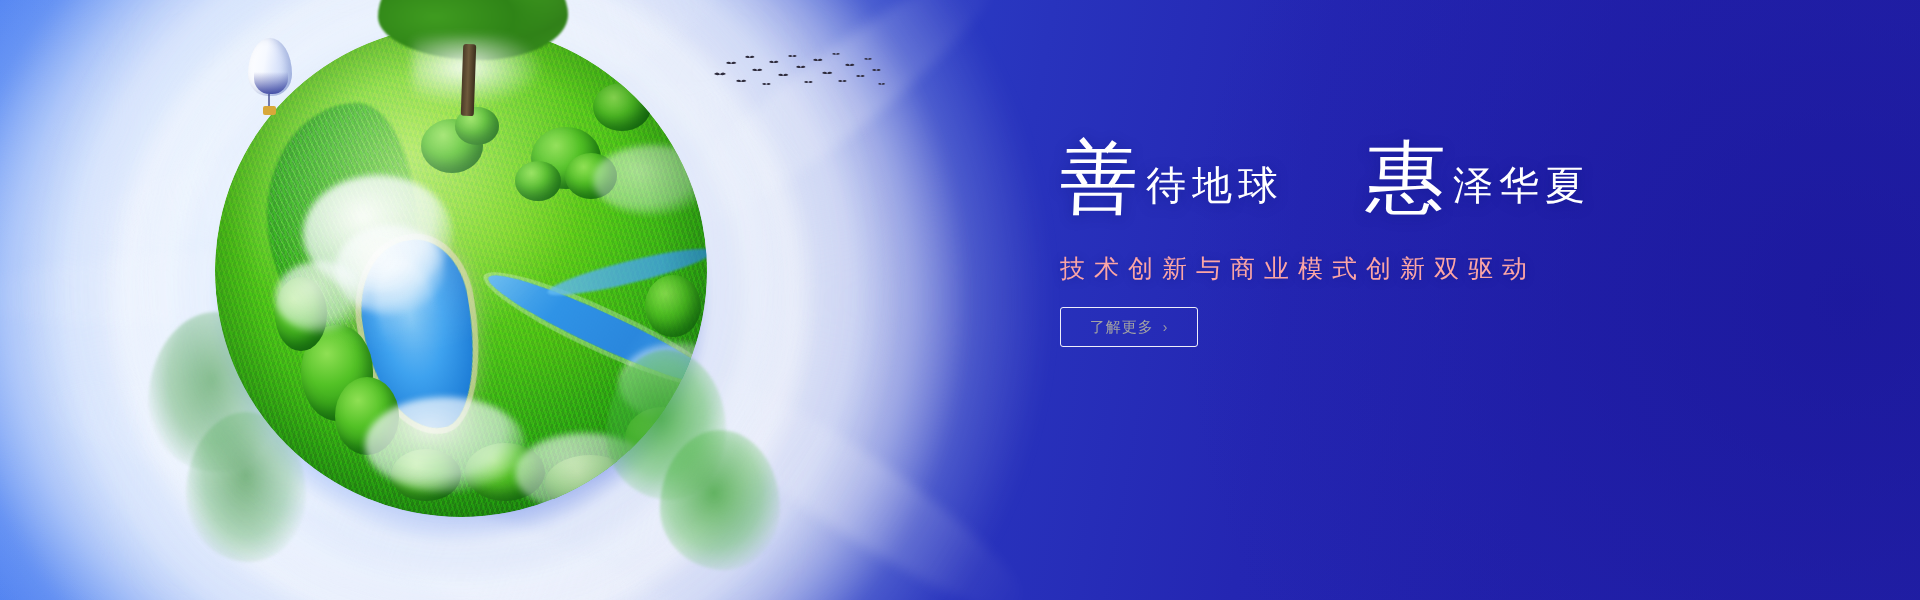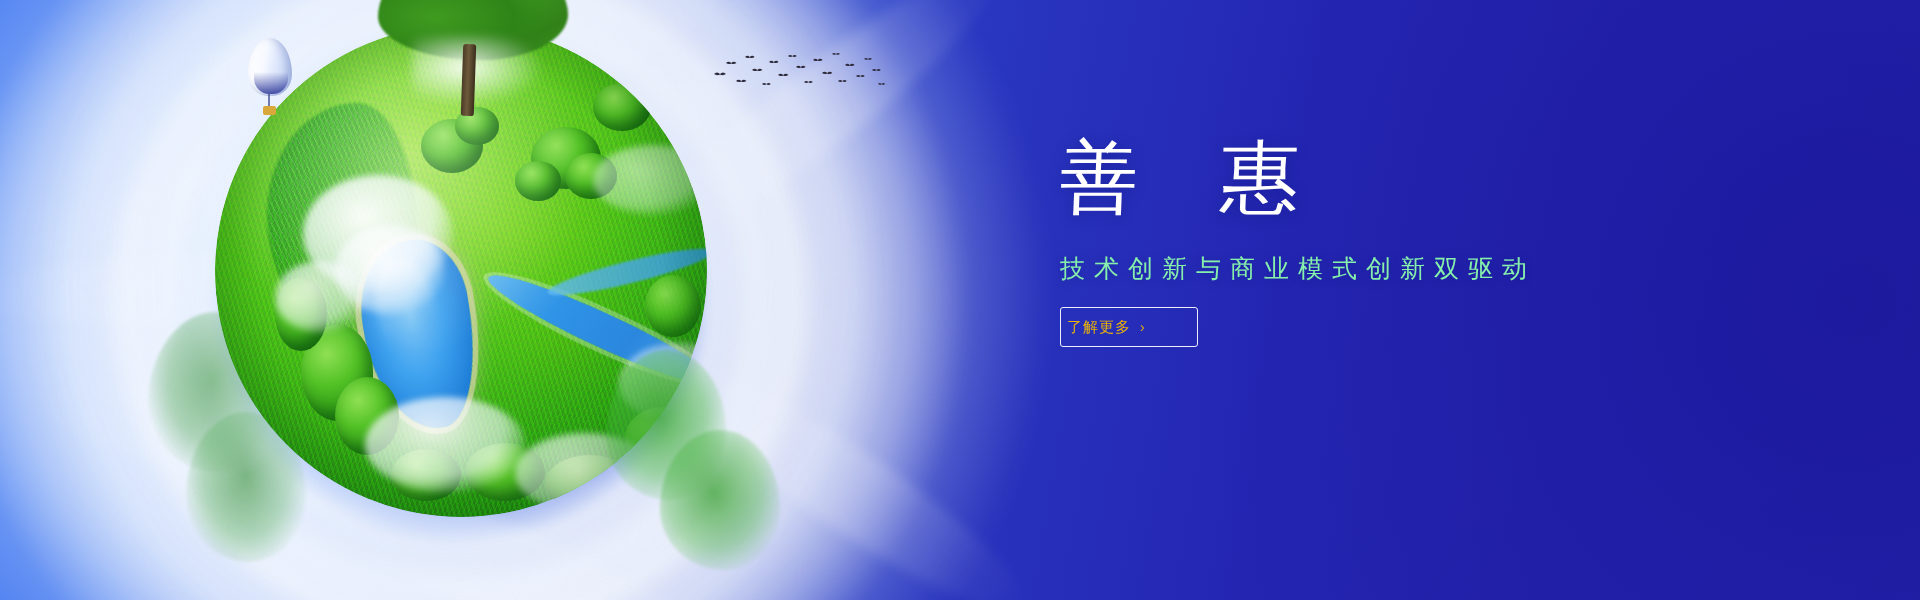--- a/index.html
+++ b/index.html
@@ -319,42 +319,43 @@
     padding-bottom:10px;
     margin-left:8px;
   }
   .hl-gap{display:inline-block;width:74px;}
 
   .subtitle{
     margin-top:20px;
     font-size:25px;
     letter-spacing:9px;
     font-weight:400;
-    color:#86efac;
+    color:#fca5a5;
     white-space:nowrap;
     text-shadow:0 1px 8px rgba(10,20,120,.40);
   }
   .desc{
     margin-top:17px;
     font-size:18px;
     letter-spacing:.4px;
     color:#f2f5ff;
     white-space:nowrap;
     text-shadow:0 1px 6px rgba(10,20,120,.35);
   }
   .cta{
     margin-top:22px;
     display:inline-flex;
     align-items:center;
+    justify-content:center;
     gap:9px;
     width:138px;height:40px;
     border:1px solid rgba(255,255,255,.92);
     border-radius:3px;
     background:transparent;
-    color:#eab308;
+    color:#a3a3a3;
     font-size:15px;
     letter-spacing:1px;
     cursor:pointer;
     font-family:"Liberation Sans","DejaVu Sans",sans-serif;
   }
   .cta .chev{font-size:14px;opacity:.95;}
 </style>
 </head>
 <body>
 
@@ -460,24 +461,26 @@
         <path d="M166 36 q1.8-1.8 3.6 0 q1.8-1.8 3.6 0 q-1.8 1.3-3.6 .2 q-1.8 1.1-3.6-.2z"></path>
       </g>
     </svg>
   </div>
 
   <div class="content">
 
     <div class="headline">
       <span class="hl-group">
         <span class="hl-big">善</span>
+        <span class="hl-small">待地球</span>
       </span>
       <span class="hl-gap"></span>
       <span class="hl-group">
         <span class="hl-big">惠</span>
+        <span class="hl-small">泽华夏</span>
       </span>
     </div>
 
     <div class="subtitle">技术创新与商业模式创新双驱动</div>
 
 
     <button class="cta">
       <span>了解更多</span>
       <span class="chev">›</span>
     </button>

